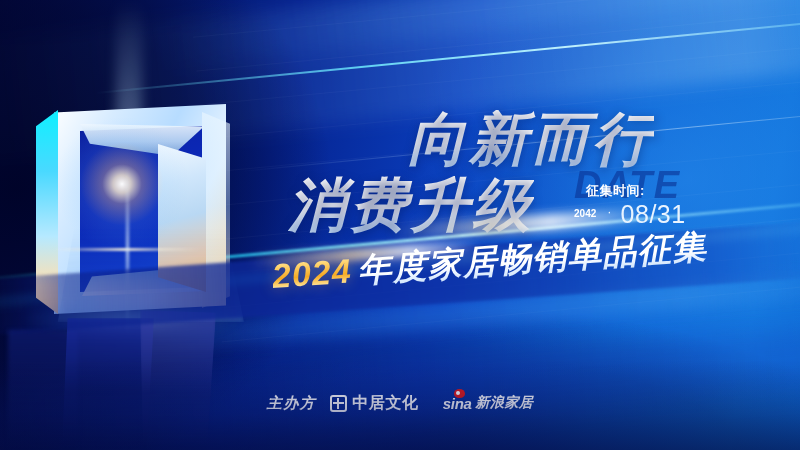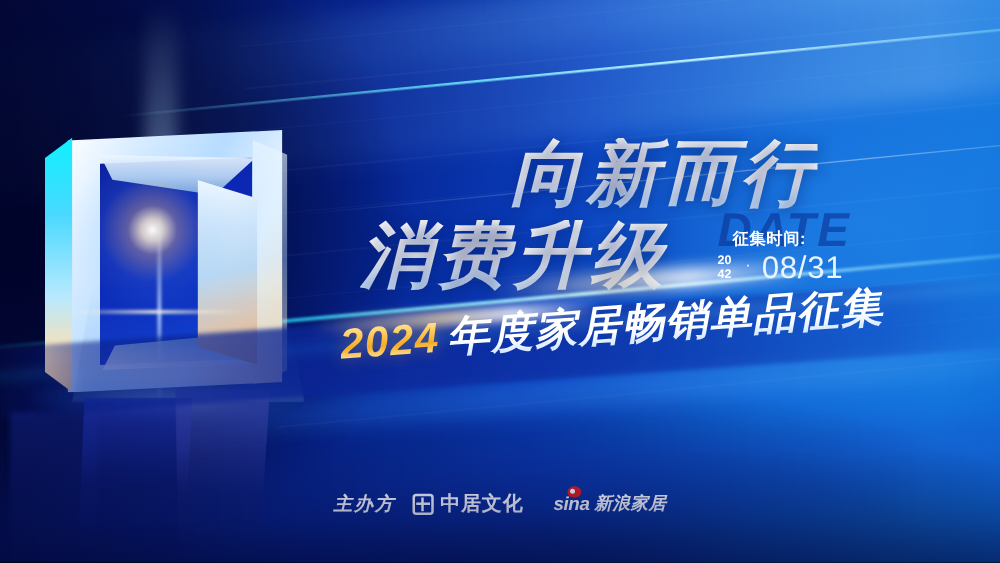--- a/index.html
+++ b/index.html
@@ -227,21 +227,21 @@
     font-size:13px;font-weight:700;color:#ffffff;letter-spacing:.04em;
     line-height:1;
   }
   .date-value{
     position:absolute;left:2px;top:32px;
     display:flex;align-items:center;
     color:#e9f4ff;
     line-height:1;
   }
   .date-year{
-    display:inline-flex;flex-direction:column;
+    display:inline-flex;flex-direction:row;
     font-size:10px;font-weight:700;line-height:1.02;
     margin-right:2px;letter-spacing:0;
     color:#ffffff;
   }
   .date-range{font-size:25px;font-weight:400;letter-spacing:.02em;}
   .date-sep{margin:0 9px;font-size:13px;position:relative;top:-3px;}
 
   
   #subtitle-band{
     position:absolute;left:-20px;top:250px;width:850px;height:56px;

